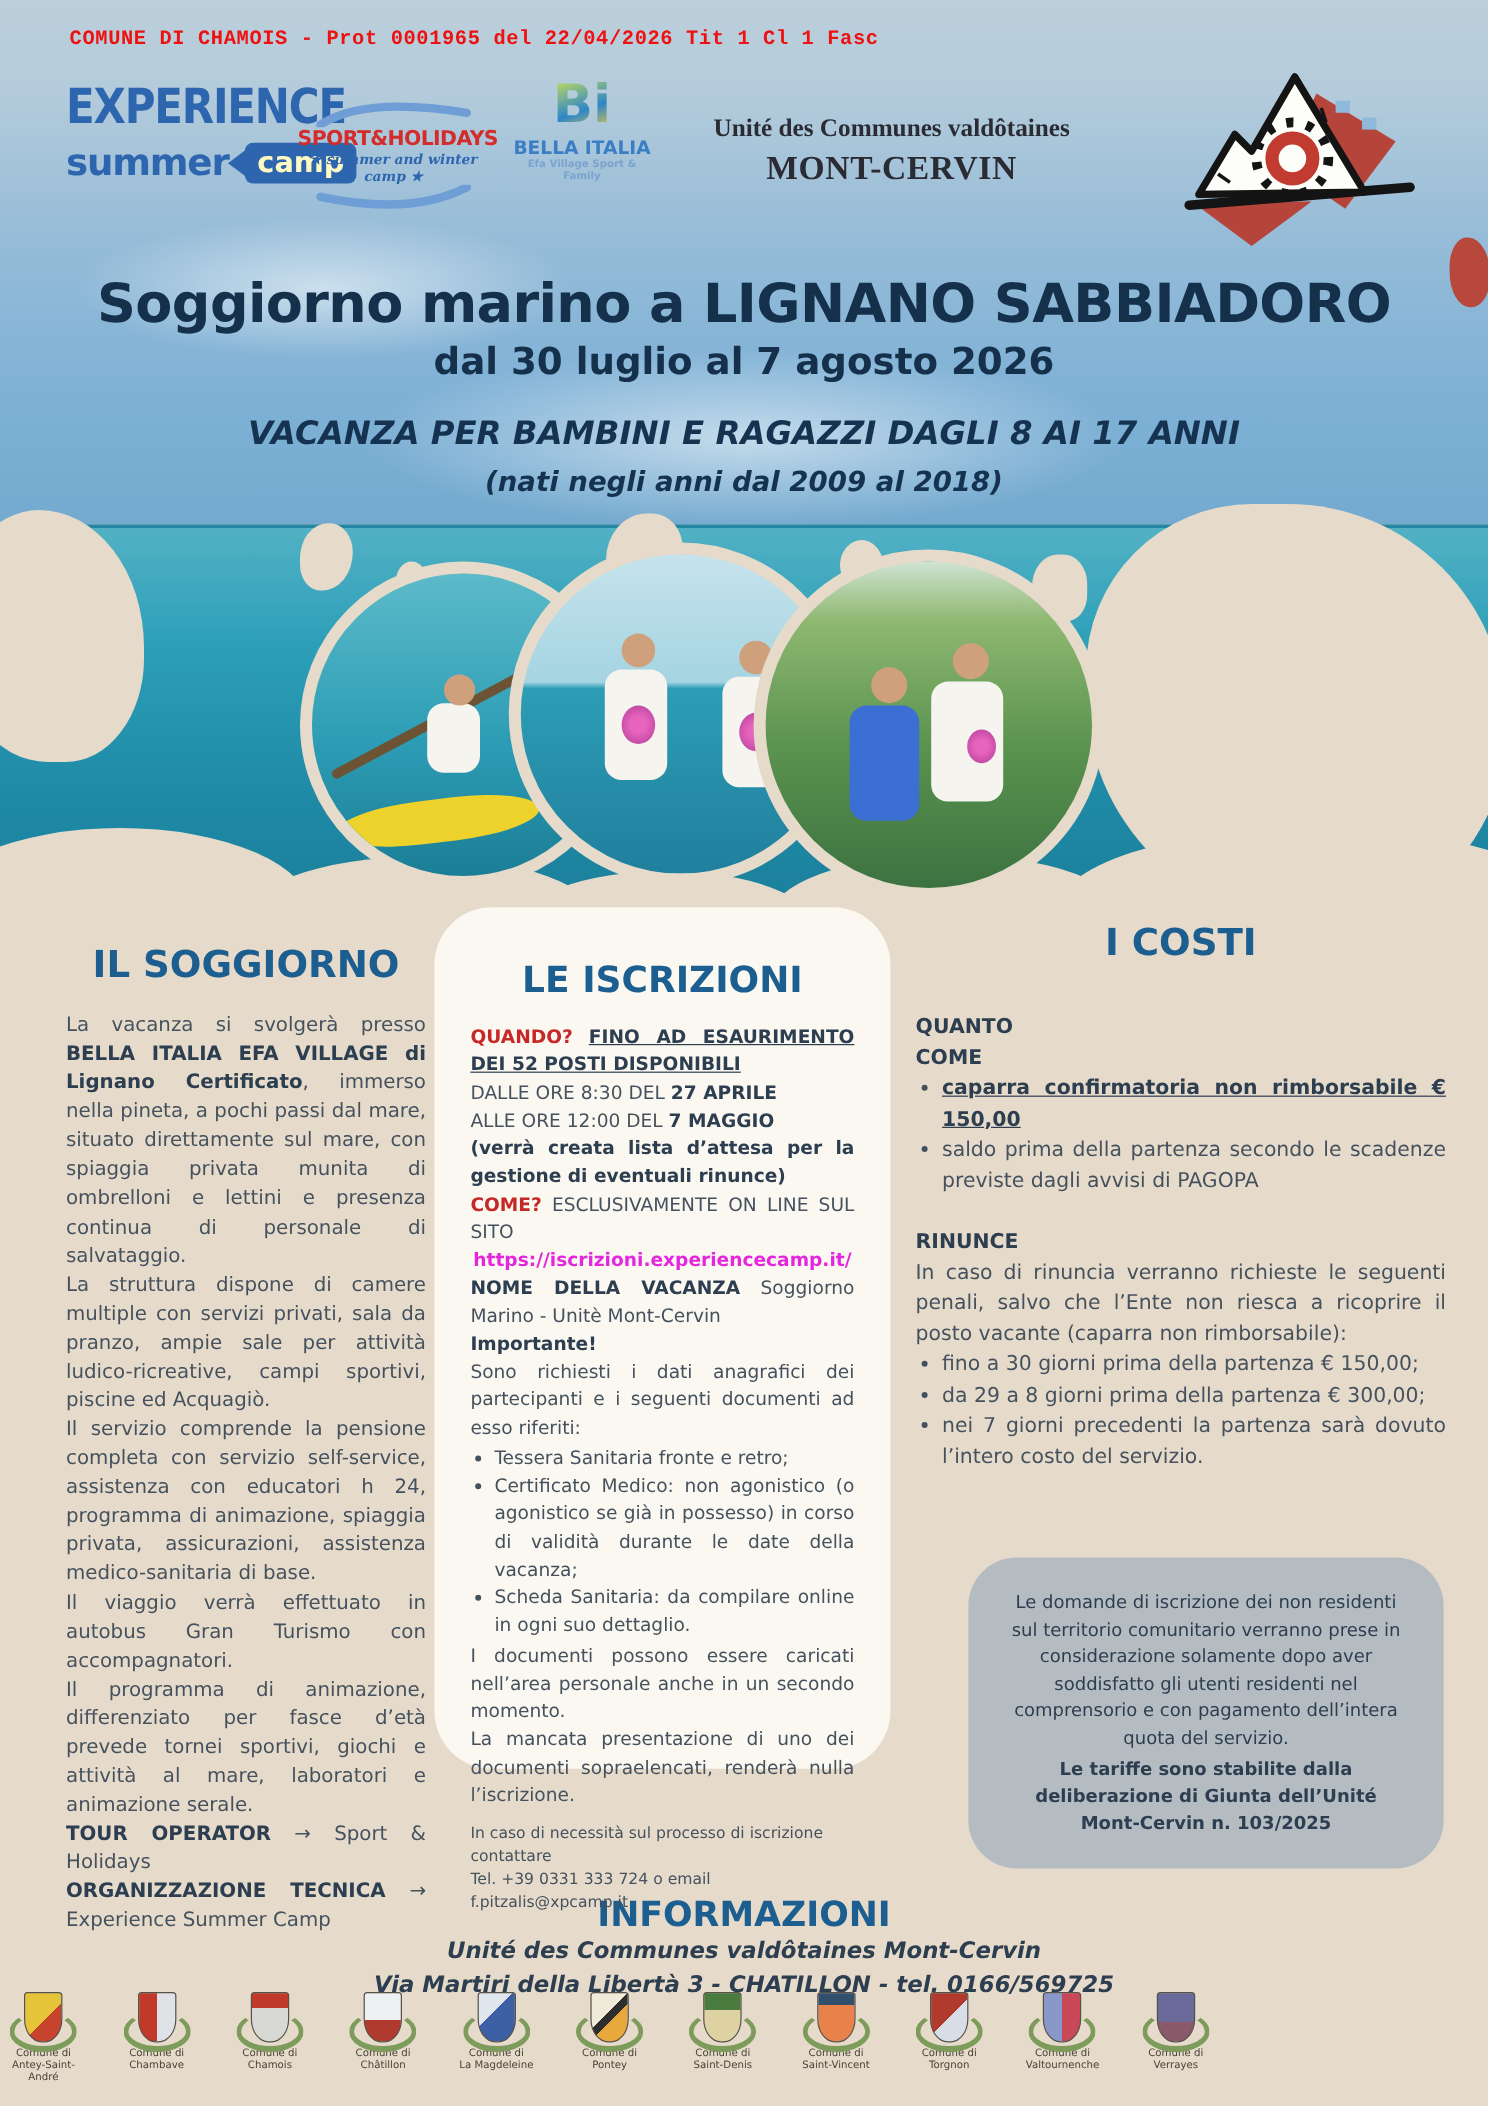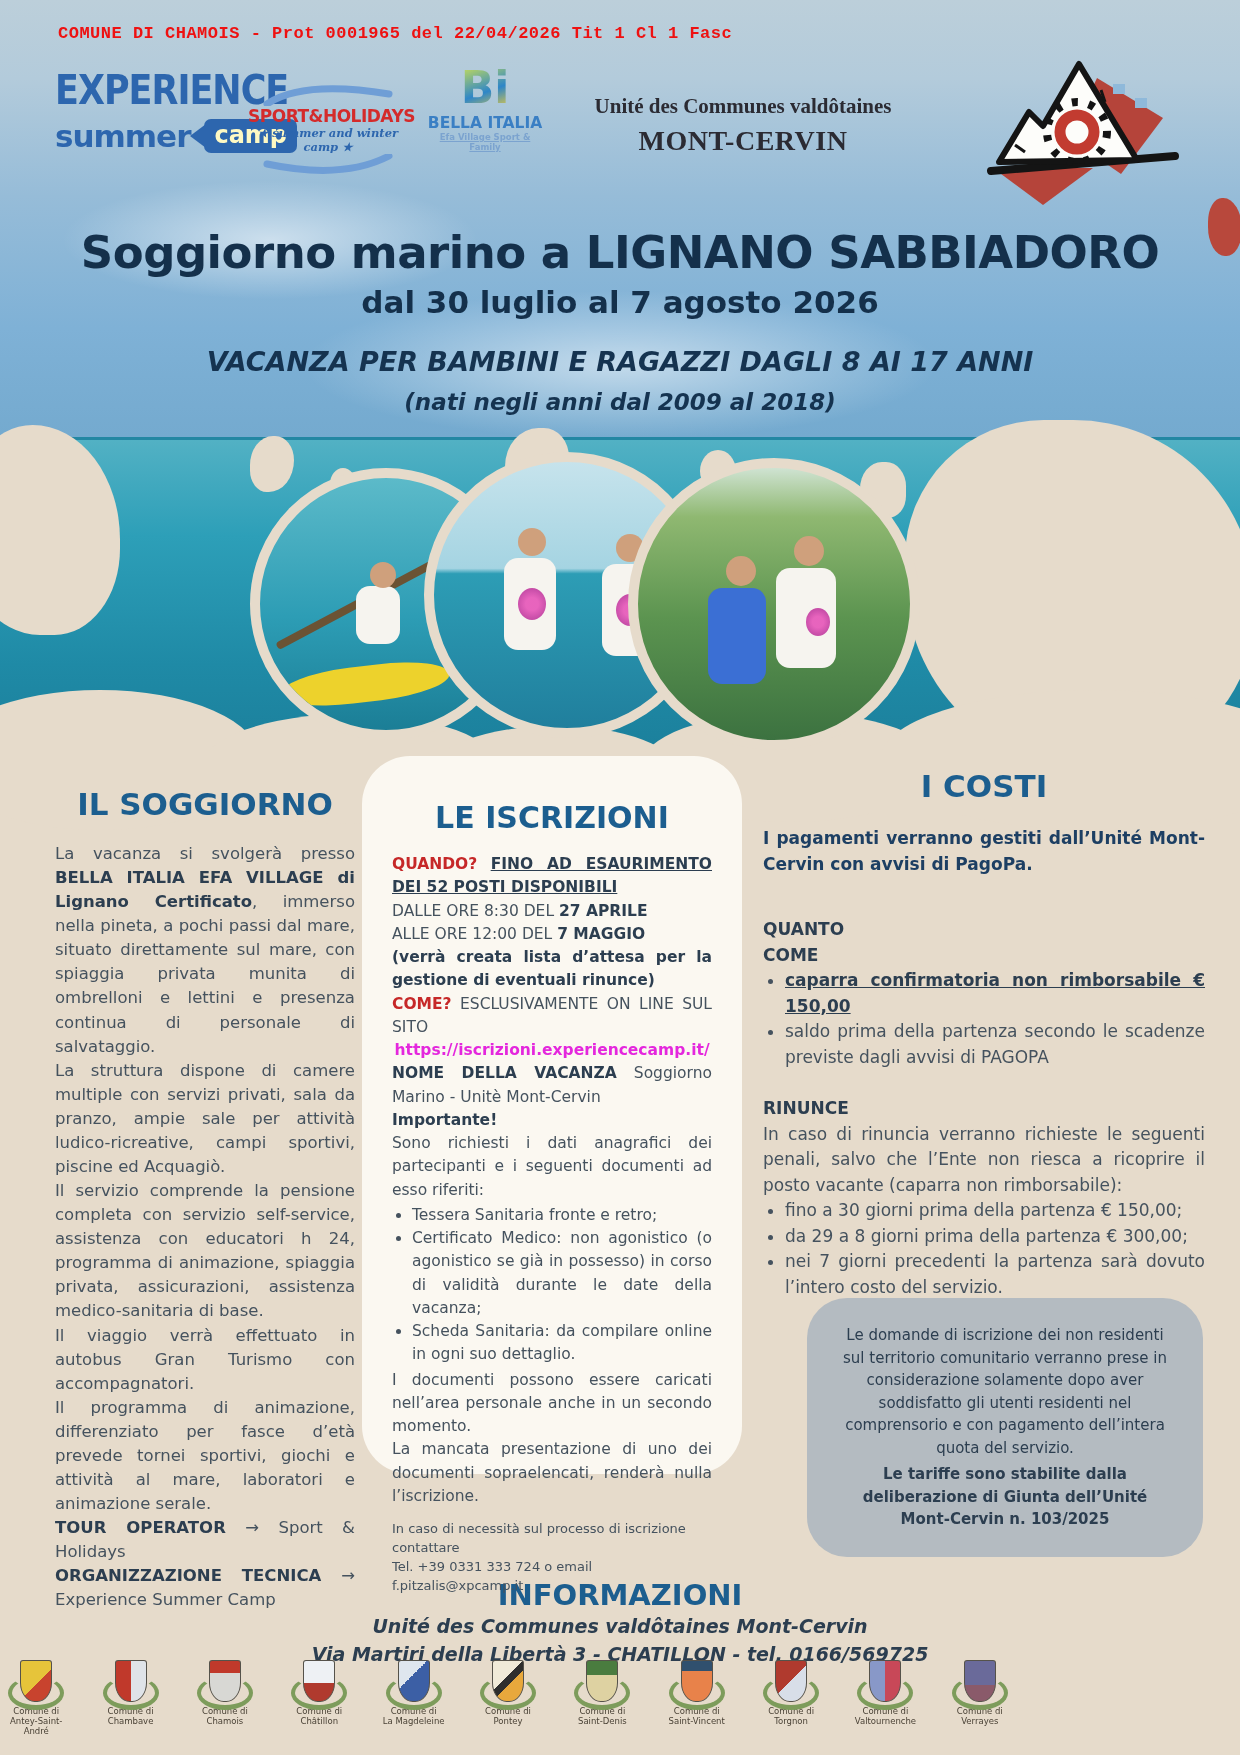--- a/index.html
+++ b/index.html
@@ -38,21 +38,21 @@
   .logo-sh { position:absolute; left:248px; top:84px; width:160px; text-align:center; }
   .logo-sh .swoosh { display:block; margin:0 auto; }
   .logo-sh .t { color:#d42b2b; font-size:17px; font-weight:800; letter-spacing:-.5px; }
   .logo-sh .s { color:#2d66ae; font-size:11.5px; font-style:italic; font-weight:bold; font-family:"DejaVu Serif","Liberation Serif",serif; }
 
   .logo-bi { position:absolute; left:425px; top:66px; width:120px; text-align:center; }
   .logo-bi .mono { font-size:44px; font-weight:800; color:#2e86c8;
     background:linear-gradient(160deg,#bfd95e 18%,#2e86c8 55%,#f2cf3a 85%);
     -webkit-background-clip:text; background-clip:text; -webkit-text-fill-color:transparent; line-height:1; }
   .logo-bi .t { color:#3a7fc4; font-size:15.5px; font-weight:800; margin-top:4px; }
-  .logo-bi .s { color:#7ba3cf; font-size:8.5px; font-weight:bold;text-decoration:underline; }
+  .logo-bi .s { color:#7ba3cf; font-size:8.5px; font-weight:bold; }
 
   .unite { position:absolute; left:568px; top:94px; width:350px; text-align:center;
     font-family:"Liberation Serif","DejaVu Serif",serif; color:#2b2b33; }
   .unite .l1 { font-size:21px; font-weight:bold; }
   .unite .l2 { font-size:28px; font-weight:bold; letter-spacing:.5px; margin-top:6px; }
   .mc-logo { position:absolute; left:985px; top:50px; }
 
   
   .h-title { position:absolute; left:0; top:226px; width:1240px; text-align:center;
     color:#14304b; font-size:45px; font-weight:800; letter-spacing:-.5px; }
@@ -265,21 +265,20 @@
       <li>Certificato Medico: non agonistico (o agonistico se già in possesso) in corso di validità durante le date della vacanza;</li>
       <li>Scheda Sanitaria: da compilare online in ogni suo dettaglio.</li>
     </ul>
     <p>I documenti possono essere caricati nell’area personale anche in un secondo momento.</p>
     <p>La mancata presentazione di uno dei documenti sopraelencati, renderà nulla l’iscrizione.</p>
     <p class="small"><span>In caso di necessità sul processo di iscrizione contattare</span><br><span>Tel. +39 0331 333 724 o email f.pitzalis@xpcamp.it</span></p>
   </div>
 
   <div class="col-right">
     <div class="sec-title">I COSTI</div>
-    <p class="b dknavy">I pagamenti verranno gestiti dall’Unité Mont-Cervin con avvisi di PagoPa.</p>
     <p class="b navy gap-lg">QUANTO</p>
     <p class="b navy">COME</p>
     <ul>
       <li><span class="b u navy">caparra confirmatoria non rimborsabile € 150,00</span></li>
       <li>saldo prima della partenza secondo le scadenze previste dagli avvisi di PAGOPA</li>
     </ul>
     <p class="b navy gap-sm">RINUNCE</p>
     <p>In caso di rinuncia verranno richieste le seguenti penali, salvo che l’Ente non riesca a ricoprire il posto vacante (caparra non rimborsabile):</p>
     <ul>
       <li>fino a 30 giorni prima della partenza € 150,00;</li>

